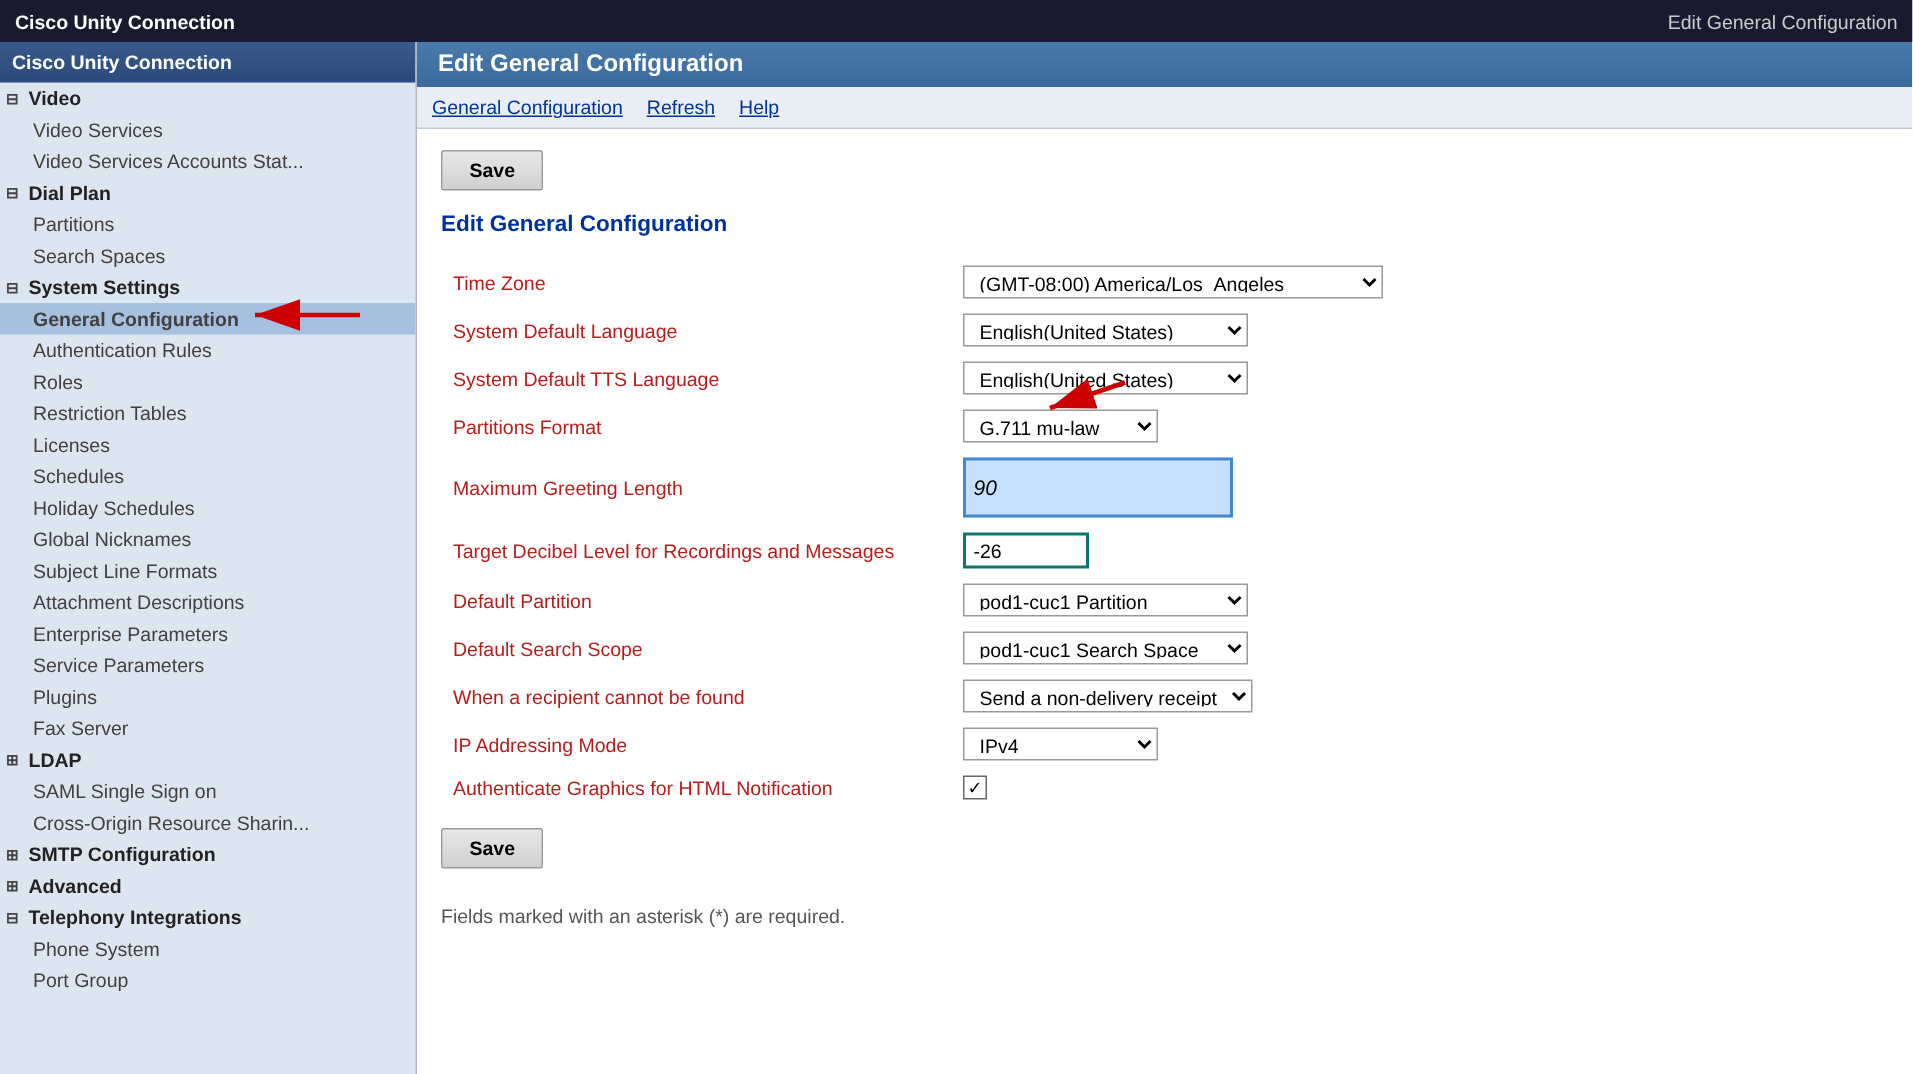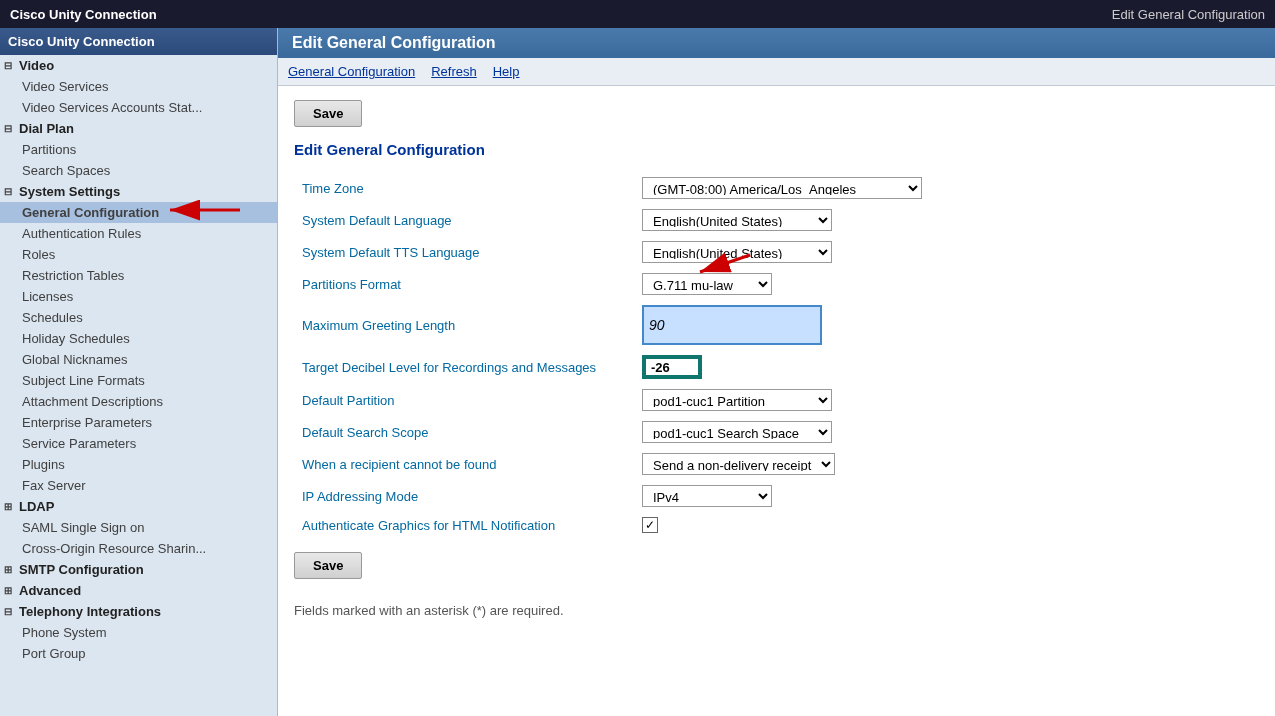--- a/index.html
+++ b/index.html
@@ -117,21 +117,21 @@
       color: #003399;
       font-size: 15px;
       font-weight: bold;
       margin-bottom: 14px;
     }
 
     .form-table { border-collapse: collapse; width: 100%; }
     .form-table tr td { padding: 5px 8px; vertical-align: middle; }
     .form-table tr td:first-child {
       width: 340px;
-      color: #0369a1;
+      color: #b91c1c;
       font-weight: normal;
     }
 
     .form-select {
       border: 1px solid #999;
       padding: 3px 6px;
       font-size: 13px;
       background: #fff;
       cursor: pointer;
       height: 22px;
@@ -144,26 +144,25 @@
       border: 1px solid #4488cc;
       padding: 2px 5px;
       font-size: 14px;
       height: 40px;
       width: 180px;
       font-style: italic;
     }
     .form-input.highlighted { background: #c8e0ff; border: 2px solid #4488cc; }
 
     .form-input-small {
-      border: 4px solid #0f766e;
+      border: 2px solid #0f766e;
       padding: 2px 5px;
       font-size: 13px;
       height: 24px;
-      width: 60px;
-      font-weight: bold;
+      width: 84px;
     }
 
     .required-note {
       color: #555;
       font-size: 13px;
       margin-top: 10px;
     }
 
     
     .sidebar::-webkit-scrollbar { width: 12px; }

